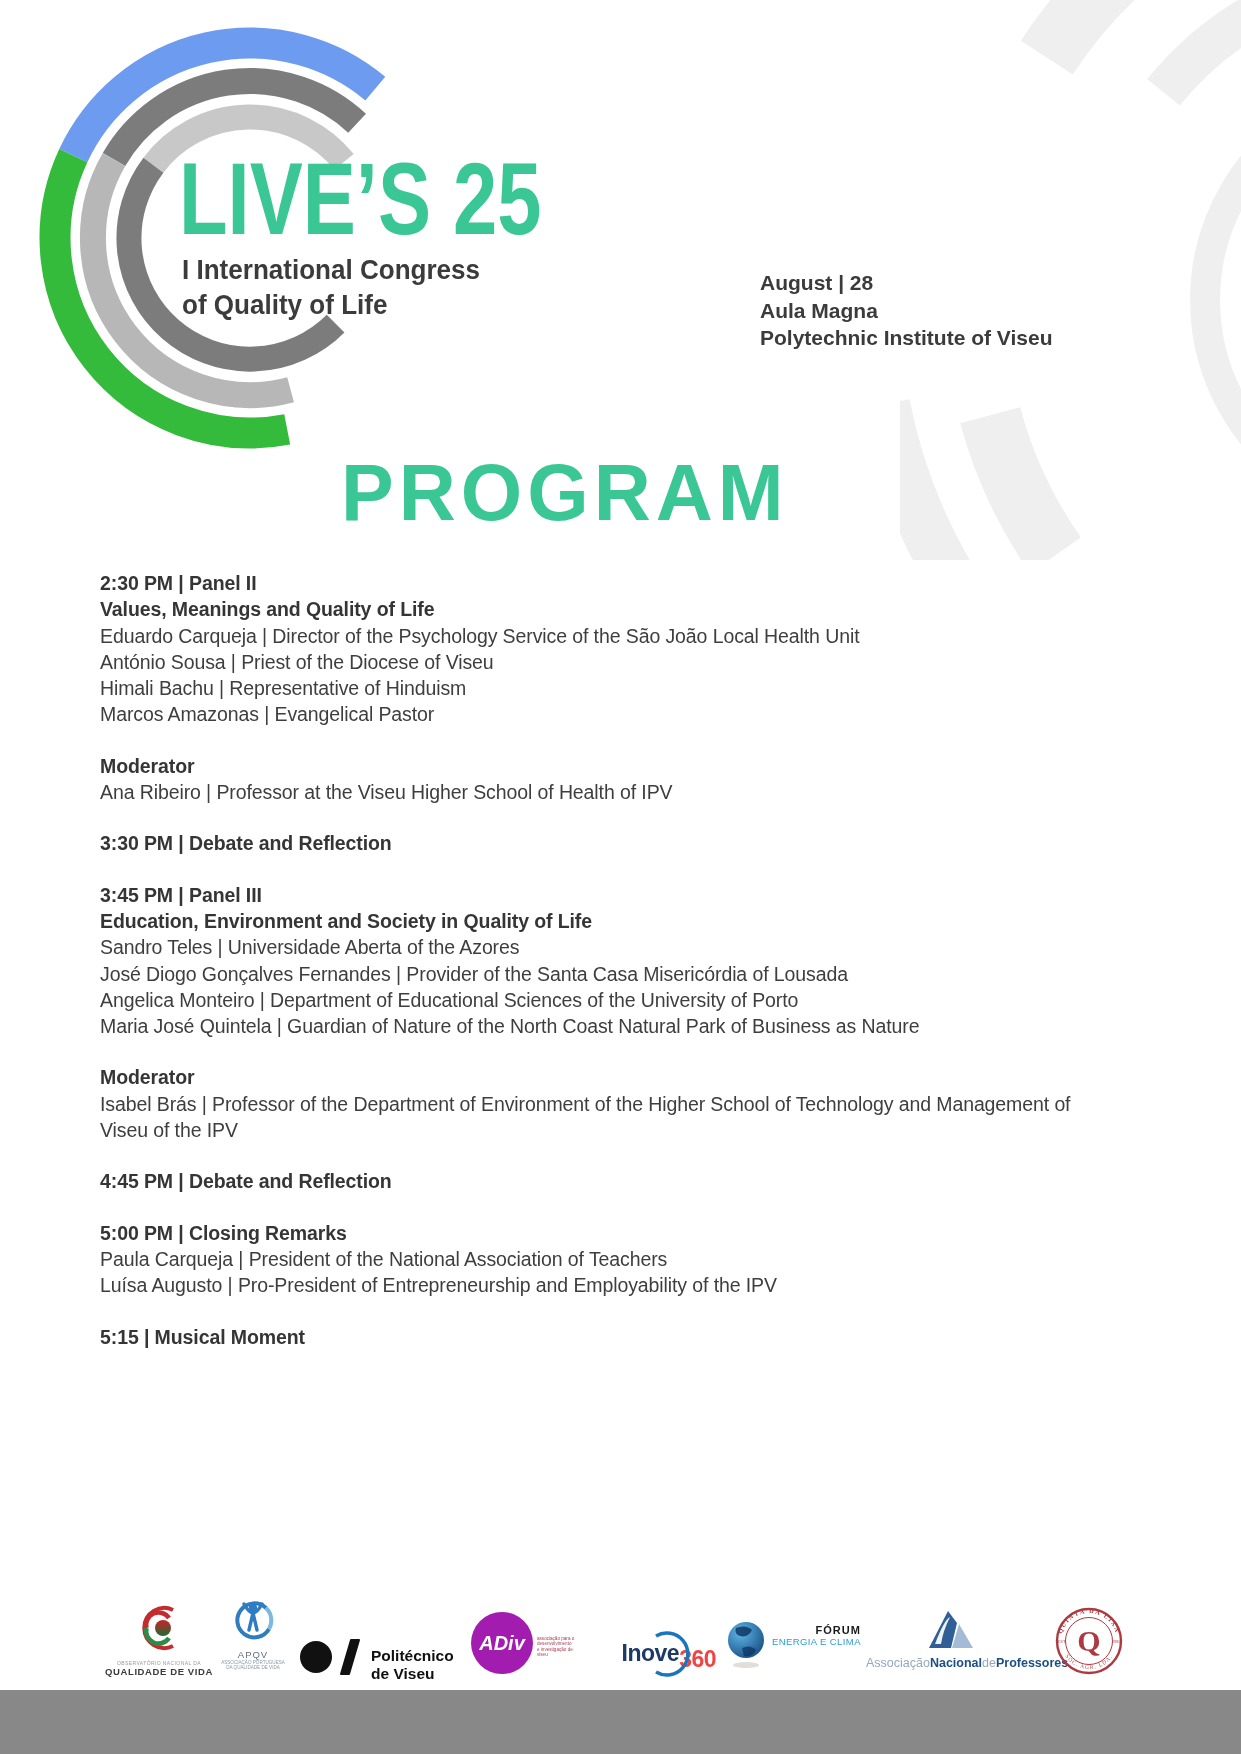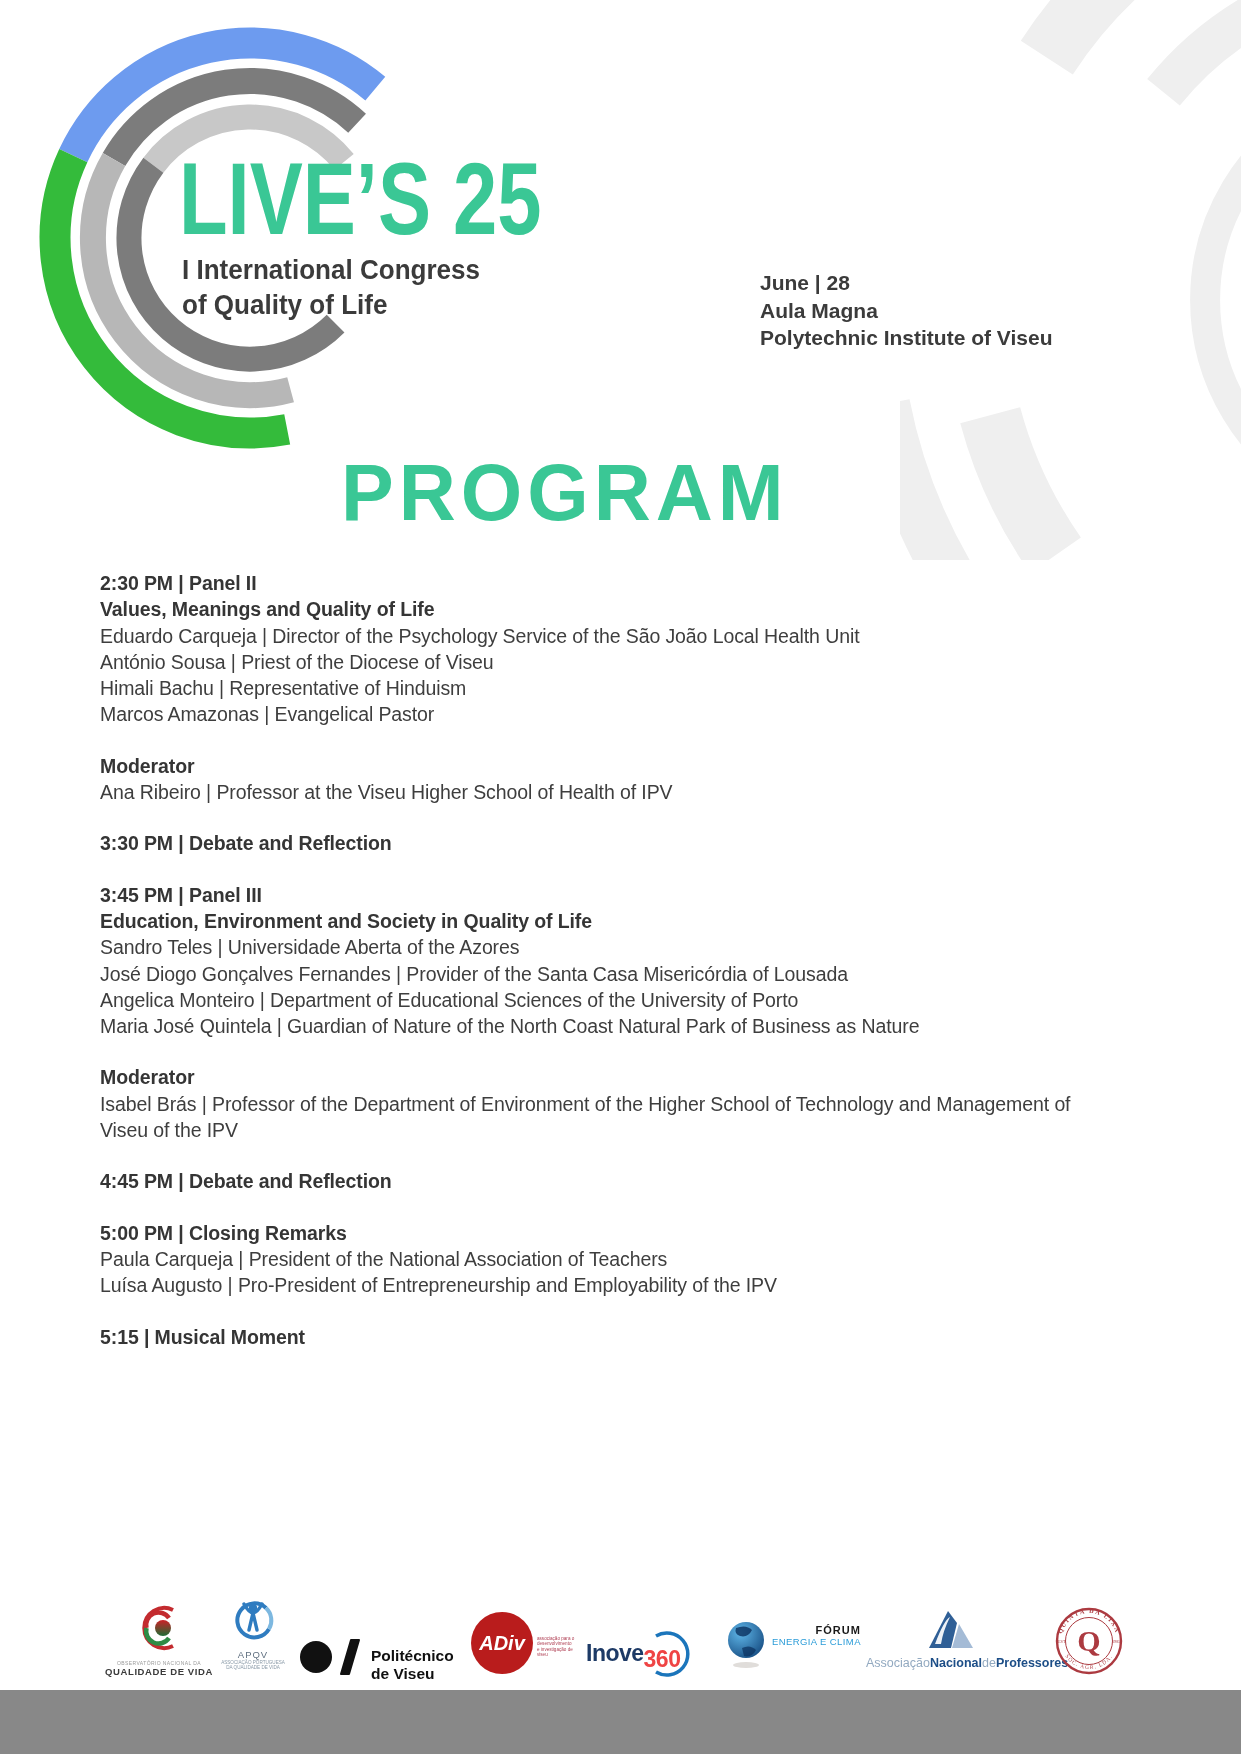--- a/index.html
+++ b/index.html
@@ -42,27 +42,27 @@
   .obs .t1{font-size:5px; color:#9a9a9a; letter-spacing:.4px; margin-top:6px; white-space:nowrap;}
   .obs .t2{font-size:9.5px; font-weight:bold; color:#3a3a3a; letter-spacing:.6px; white-space:nowrap;}
   .apqv{left:206px; top:1600px; width:94px;}
   .apqv .ac{font-size:9.5px; color:#607080; letter-spacing:1px; margin-top:3px;}
   .apqv .t1,.apqv .t2{font-size:4.6px; color:#8a9aa8; white-space:nowrap;}
   .poli{left:299px; top:1630px; width:170px; text-align:left;}
   .poli .row{display:flex; align-items:center;}
   .poli .txt{margin-left:8px; font-size:15.5px; font-weight:bold; color:#101010; line-height:18px;margin-top:17px;}
   .adv{left:471px; top:1612px; width:110px; text-align:left;}
   .adv .circle{
-    width:62px; height:62px; border-radius:50%; background:#b91c1c;
+    width:62px; height:62px; border-radius:50%; background:#a21caf;
     display:flex; align-items:center; justify-content:center;
     color:#fff; font-size:20px; font-weight:bold; font-style:italic;
   }
   .adv .tiny{position:absolute; left:66px; top:24px; font-size:4.6px; color:#b04055; line-height:5.4px; text-align:left;}
   .inove{left:586px; top:1630px; width:130px; text-align:left;}
-  .inove .wrap{position:relative; display:flex; align-items:center; height:46px;}
+  .inove .wrap{position:relative; display:flex; align-items:center; height:46px;justify-content:flex-end;}
   .inove .w{font-size:23px; font-weight:bold; color:#1d3a66; letter-spacing:-0.5px;}
   .inove .n{font-size:23px; font-weight:bold; color:#ef4444; letter-spacing:-0.5px;margin-top:12px;}
   .inove svg{position:absolute; left:58px; top:-1px;}
   .forum{left:726px; top:1618px; width:150px; text-align:right;}
   .forum .row{display:flex; align-items:flex-start;}
   .forum .txt{margin-left:6px; margin-top:6px;}
   .forum .t1{font-size:11px; font-weight:bold; color:#191919; letter-spacing:1px;}
   .forum .t2{font-size:9.5px; color:#2b9cd8; letter-spacing:.4px; white-space:nowrap;}
   .anp{left:866px; top:1608px; width:170px;}
   .anp .txt{font-size:12.5px; margin-top:6px; white-space:nowrap;}
@@ -92,21 +92,21 @@
     <path d="M 153.4 165.2 A 121 121 0 0 0 335.6 323.6" stroke="#7C7C7C" stroke-width="25"></path>
   </svg>
 
   <div class="brand-title">LIVE’S 25</div>
   <div class="brand-subtitle">
     <div>I International Congress</div>
     <div>of Quality of Life</div>
   </div>
 
   <div class="event-block">
-    <div>June | 28</div>
+    <div>August | 28</div>
     <div>Aula Magna</div>
     <div>Polytechnic Institute of Viseu</div>
   </div>
 
   <div class="program-heading">PROGRAM</div>
 
   <div class="program-body">
       <div class="pline b">2:30 PM | Panel II</div>
       <div class="pline b">Values, Meanings and Quality of Life</div>
       <div class="pline">Eduardo Carqueja | Director of the Psychology Service of the São João Local Health Unit</div>

